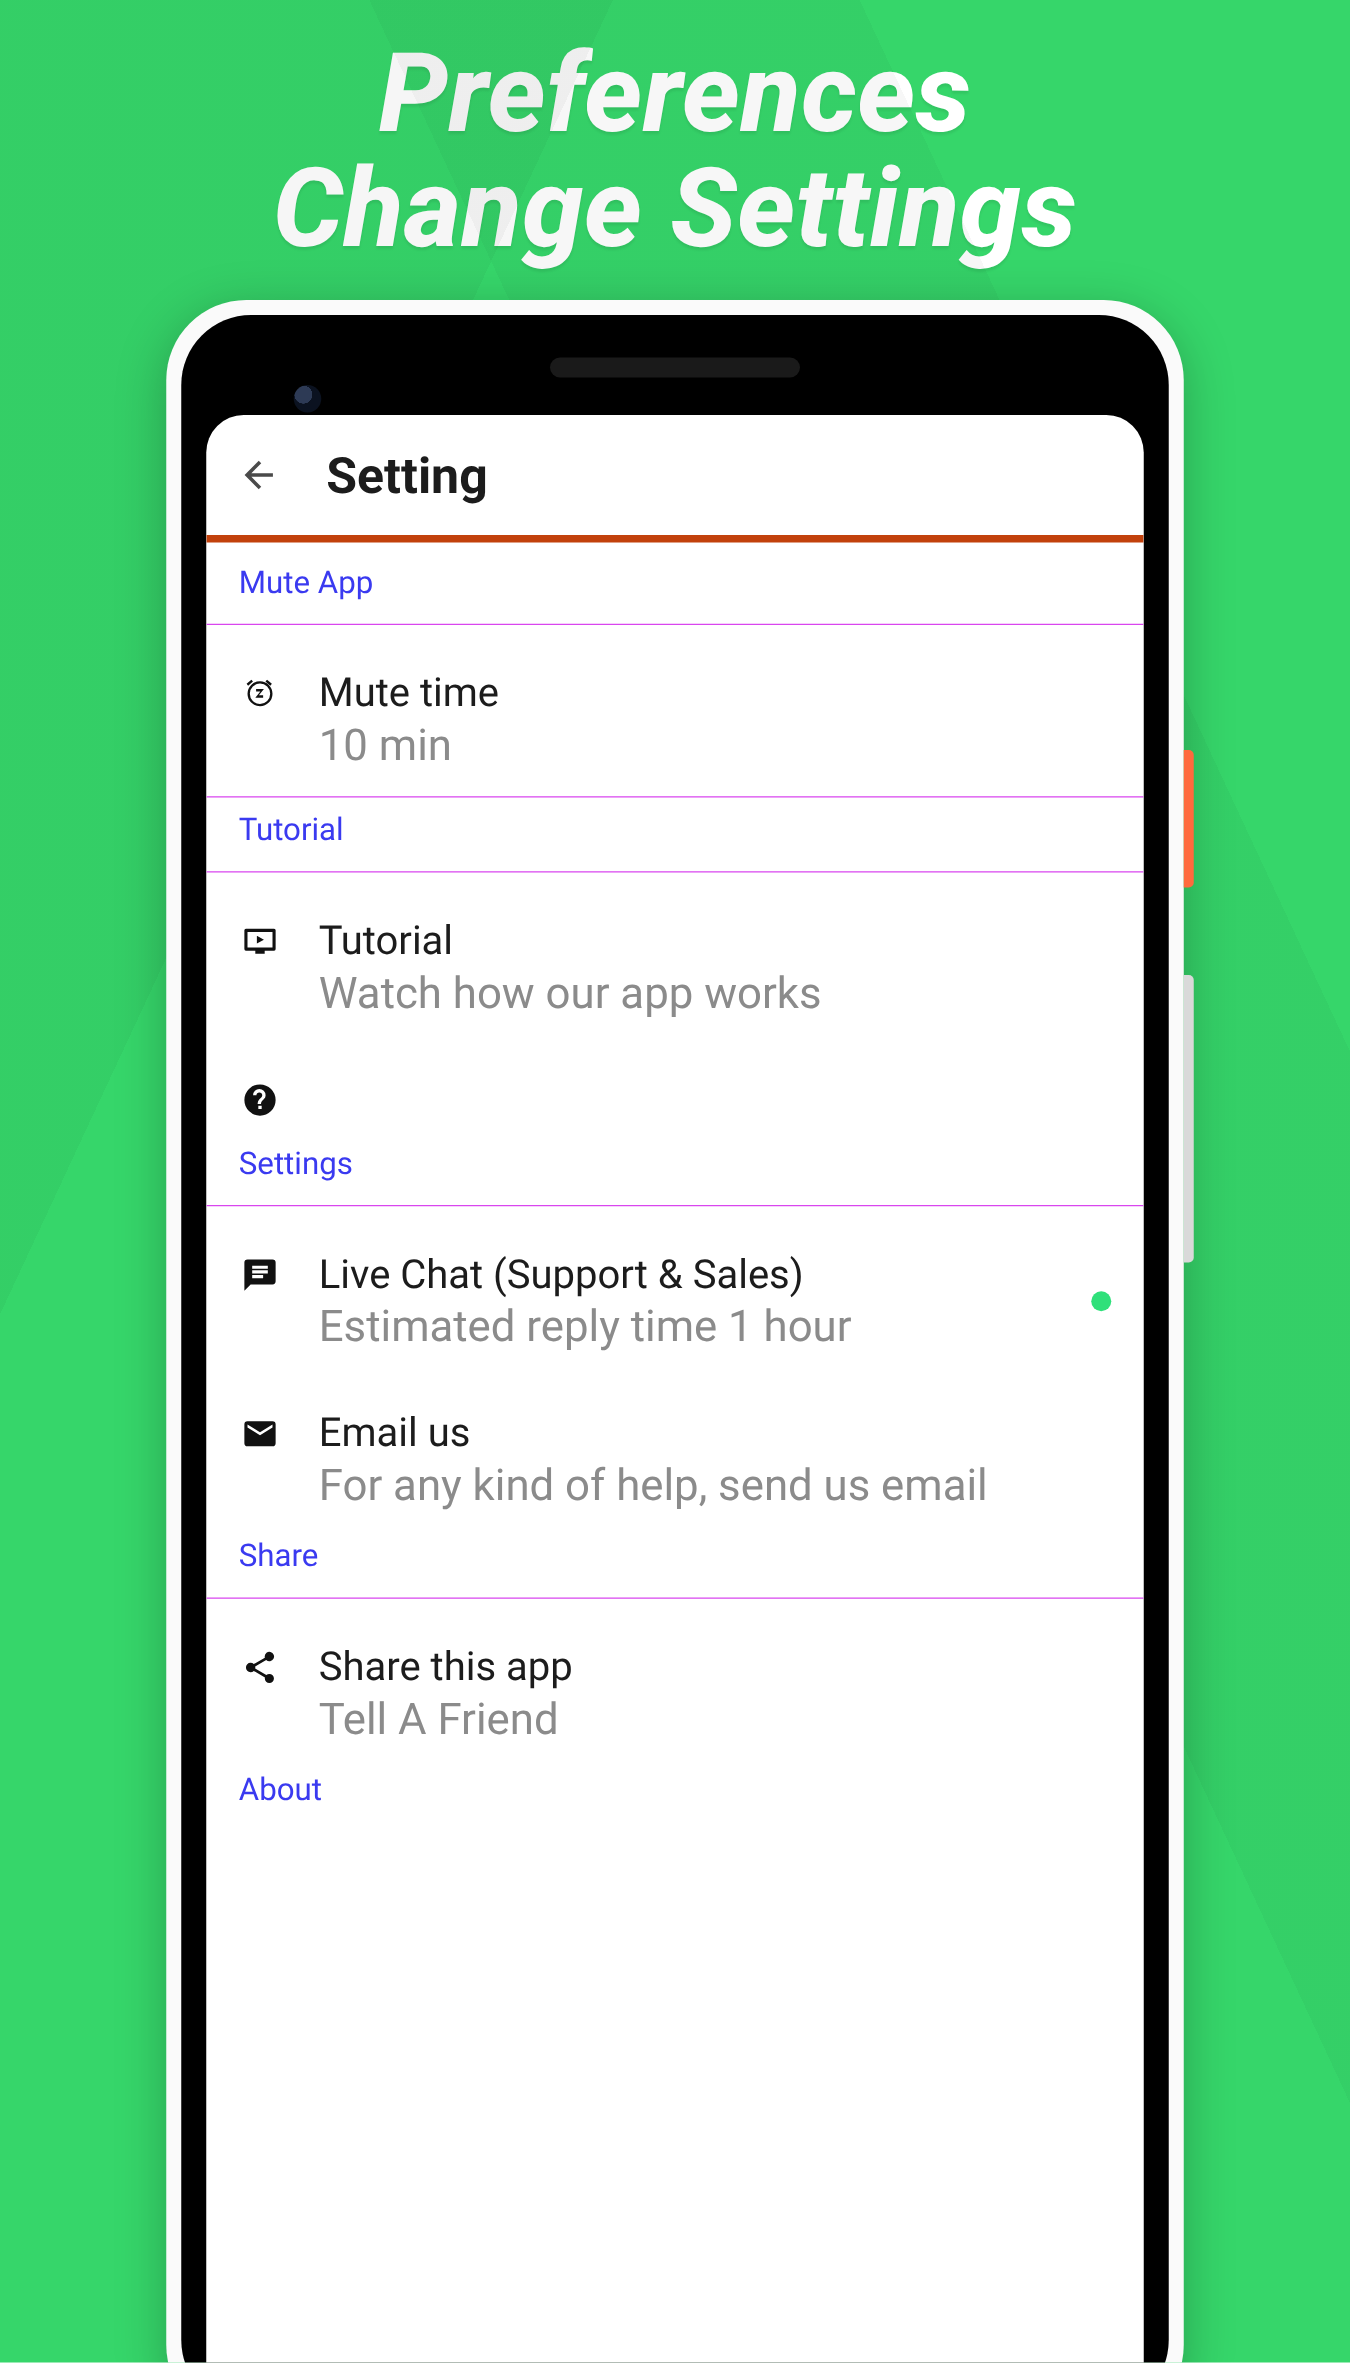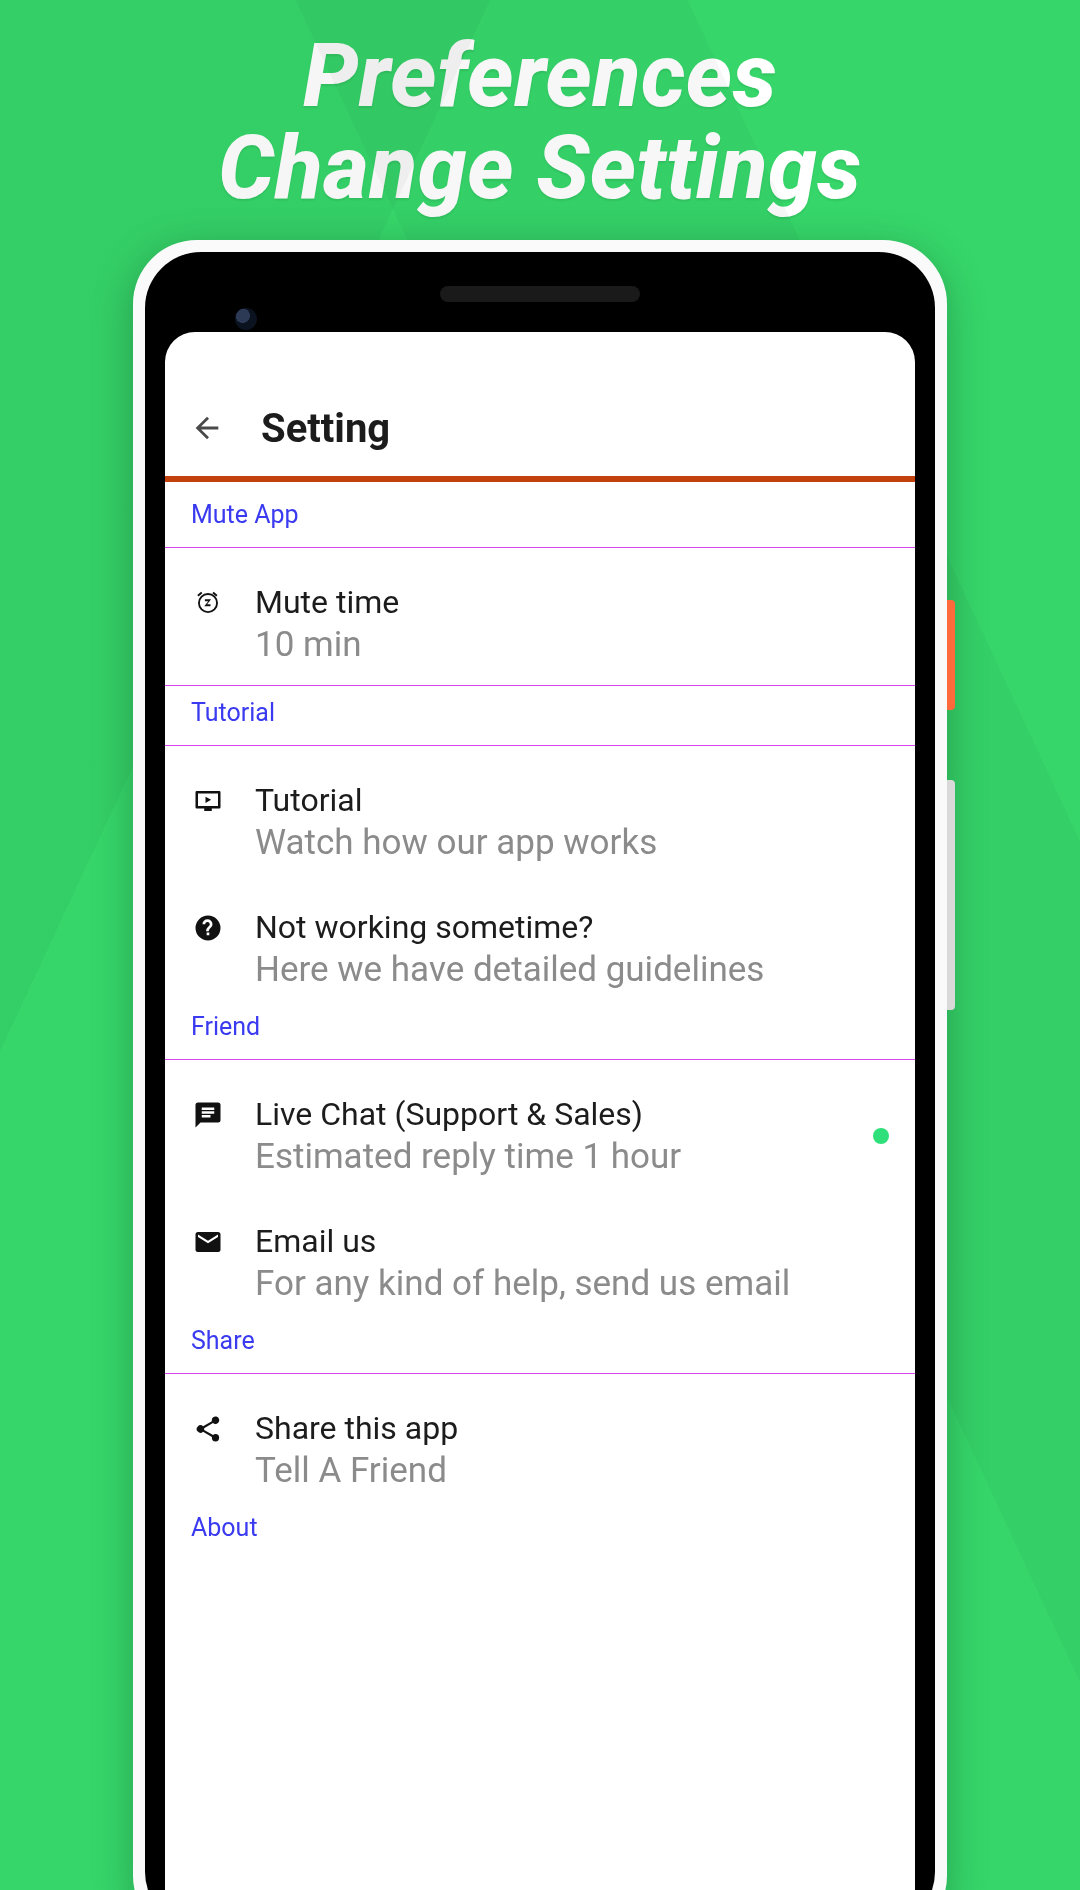--- a/index.html
+++ b/index.html
@@ -75,21 +75,20 @@
     overflow: hidden;
     display: flex; flex-direction: column;
   }
 
   
   .appbar {
     display: flex; align-items: center;
     height: 96px;
     padding: 12px 22px;
     gap: 34px;
-    margin-top: 48px;
   }
   .back-btn {
     width: 40px; height: 40px;
     display: flex; align-items: center; justify-content: center;
     color: #4a4a4a;
   }
   .appbar-title {
     font-size: 40px; font-weight: 700; color: #1c1c1c;
   }
   .content { flex: 1; overflow: hidden; }
@@ -200,26 +199,22 @@
               <div class="title">Tutorial</div>
               <div class="sub">Watch how our app works</div>
             </div>
           </div>
           <div class="row">
             <div class="iconwrap">
               <svg width="30" height="30" viewBox="0 0 24 24">
                   <path fill="currentColor" d="M12 2a10 10 0 1 0 10 10A10 10 0 0 0 12 2zm1.07 15.75h-2.14V15.6h2.14zm1.48-6.38-.96.98a2.94 2.94 0 0 0-1 2.15h-2.1v-.27a3.84 3.84 0 0 1 1.13-2.73l1.32-1.34a1.73 1.73 0 0 0 .5-1.23 1.87 1.87 0 0 0-3.73 0H7.57a4 4 0 0 1 8 0 3.17 3.17 0 0 1-1.02 2.44z"></path>
                 </svg>
             </div>
-            <div class="texts">
-              <div class="title">Not working sometime?</div>
-              <div class="sub">Here we have detailed guidelines</div>
-            </div>
-          </div>
-          <div class="inline-label">Friend</div>
+          </div>
+          <div class="inline-label">Settings</div>
         </div>
 
         <div class="section-block">
           <div class="row">
             <div class="iconwrap">
               <svg width="30" height="30" viewBox="0 0 24 24">
                   <path fill="currentColor" d="M20 2H4a2 2 0 0 0-2 2v18l4-4h14a2 2 0 0 0 2-2V4a2 2 0 0 0-2-2zM7 9h10v2H7zm0-3h10v2H7zm0 6h7v2H7z"></path>
                 </svg>
             </div>
             <div class="texts">

